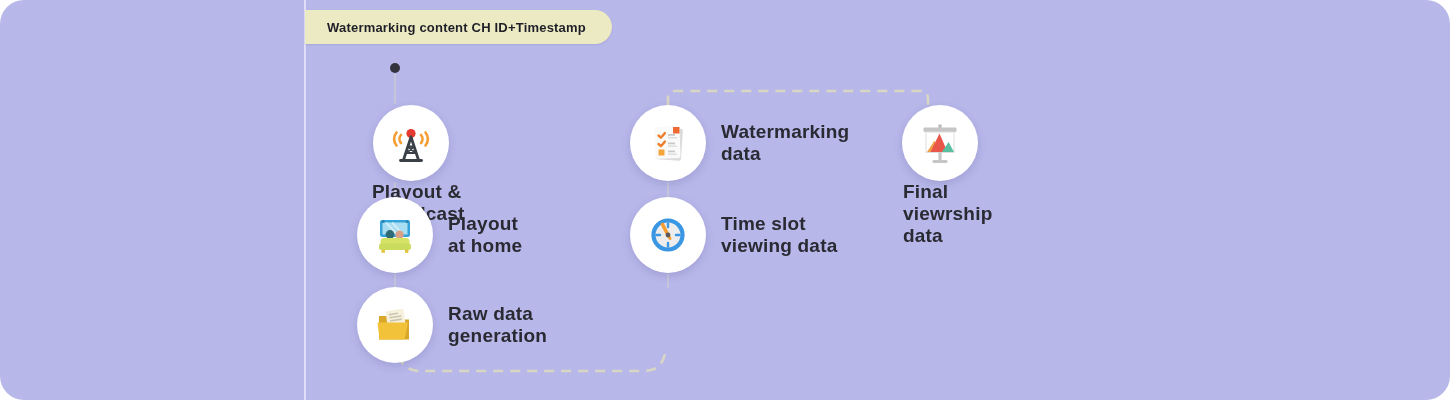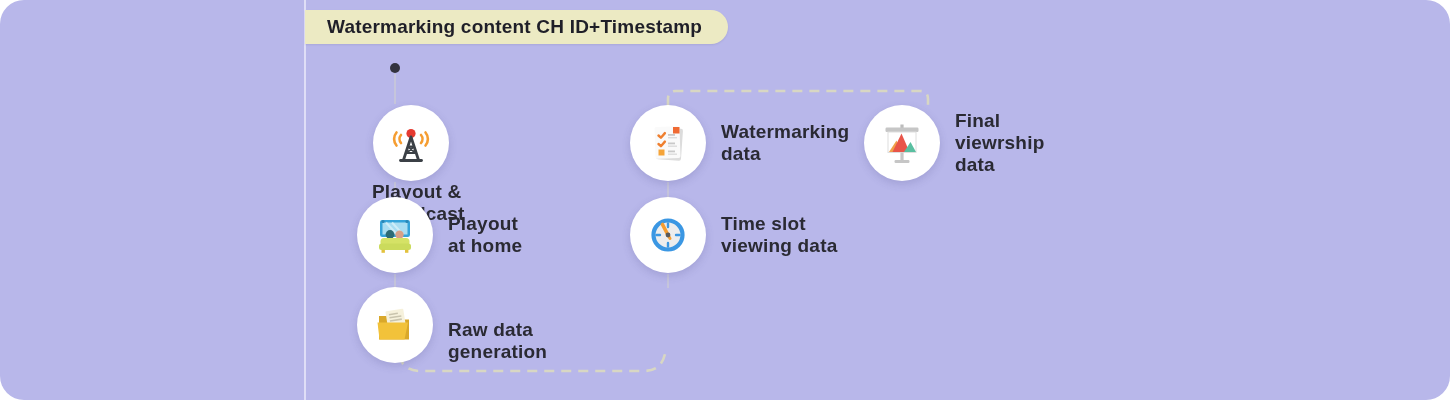--- a/index.html
+++ b/index.html
@@ -16,21 +16,21 @@
     background:rgba(255,255,255,0.55);
   }
   .banner{
     position:absolute;left:305px;top:10px;height:34px;
     background:#eceac3;border-radius:0 17px 17px 0;
     display:flex;align-items:center;
     padding:0 26px 0 22px;
     box-shadow:0 1px 2px rgba(60,60,110,0.12);
   }
   .banner .title{
-    font-size:19px;font-weight:bold;color:#1f1f28;letter-spacing:0.2px;
+    font-size:13px;font-weight:bold;color:#1f1f28;letter-spacing:0.2px;
     white-space:nowrap;
   }
   .bullet{
     position:absolute;left:390px;top:63px;width:10px;height:10px;
     border-radius:50%;background:#33333e;
   }
   .connectors{position:absolute;left:0;top:0;width:1450px;height:400px;pointer-events:none;}
   .node{position:absolute;display:flex;align-items:center;}
   .circle{
     width:76px;height:76px;border-radius:50%;background:#ffffff;flex:0 0 76px;
@@ -38,24 +38,24 @@
     box-shadow:0 3px 8px rgba(70,70,130,0.20);
   }
   .circle svg{width:48px;height:48px;display:block;}
   .label{
     margin-left:15px;font-size:19px;line-height:22px;color:#2a2a33;
     font-weight:600;white-space:pre-line;letter-spacing:0.2px;
   }
   
   .n1{left:357px;top:105px;flex-direction:column;}
   .n2{left:630px;top:105px;}
-  .n3{left:864px;top:105px;}
+  .n3{left:888px;top:105px;flex-direction:column;}
   .n4{left:357px;top:197px;}
   .n5{left:630px;top:197px;}
-  .n6{left:357px;top:287px;align-items:flex-end;}
+  .n6{left:357px;top:287px;}
   .n7{left:630px;top:287px;}
 </style>
 </head>
 <body>
 
 <div class="stage">
   <div class="panel"></div>
   <div class="vline"></div>
 
   <svg class="connectors" viewBox="0 0 1450 400">

